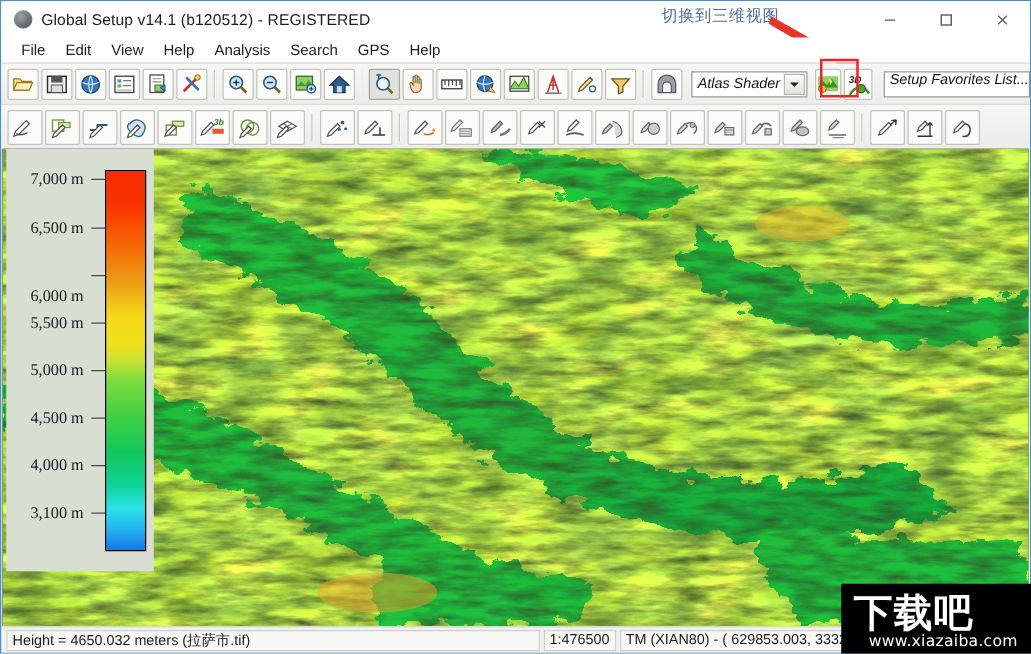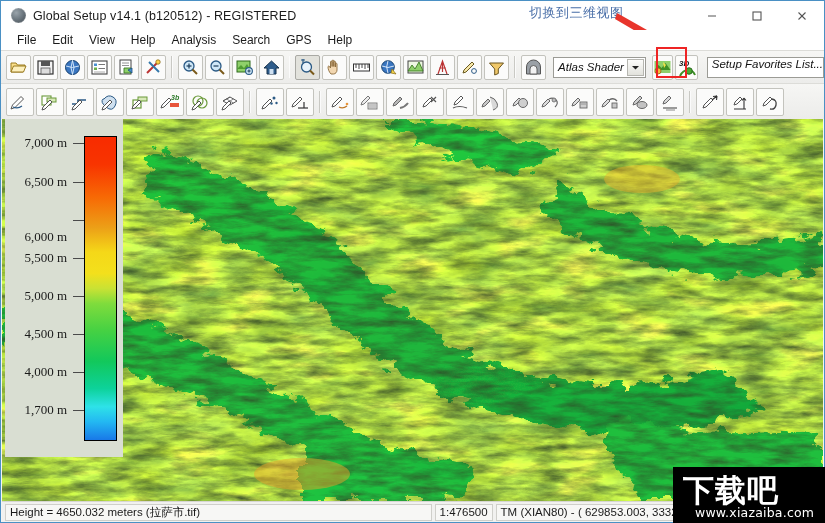--- a/index.html
+++ b/index.html
@@ -626,21 +626,21 @@
         <div class="ramp-tick" style="top:215px;"></div>
         <div class="ramp-tick" style="top:253px;"></div>
         <div class="ramp-tick" style="top:291px;"></div>
         <div class="ramp-label" style="top:24px;">7,000 m</div>
         <div class="ramp-label" style="top:63px;">6,500 m</div>
         <div class="ramp-label" style="top:118px;">6,000 m</div>
         <div class="ramp-label" style="top:139px;">5,500 m</div>
         <div class="ramp-label" style="top:177px;">5,000 m</div>
         <div class="ramp-label" style="top:215px;">4,500 m</div>
         <div class="ramp-label" style="top:253px;">4,000 m</div>
-        <div class="ramp-label" style="top:291px;">1,700 m</div>
+        <div class="ramp-label" style="top:291px;">3,100 m</div>
       </div>
     </div>
 
   </div>
 
   <div class="statusbar">
     <div class="st-cell grow">Height = 4650.032 meters (拉萨市.tif)</div>
     <div class="st-cell">1:476500</div>
     <div class="st-cell">TM (XIAN80) - ( 629853.003, 3332462.519, 4668.5 m )</div>
     <div class="st-cell">30° (</div>

